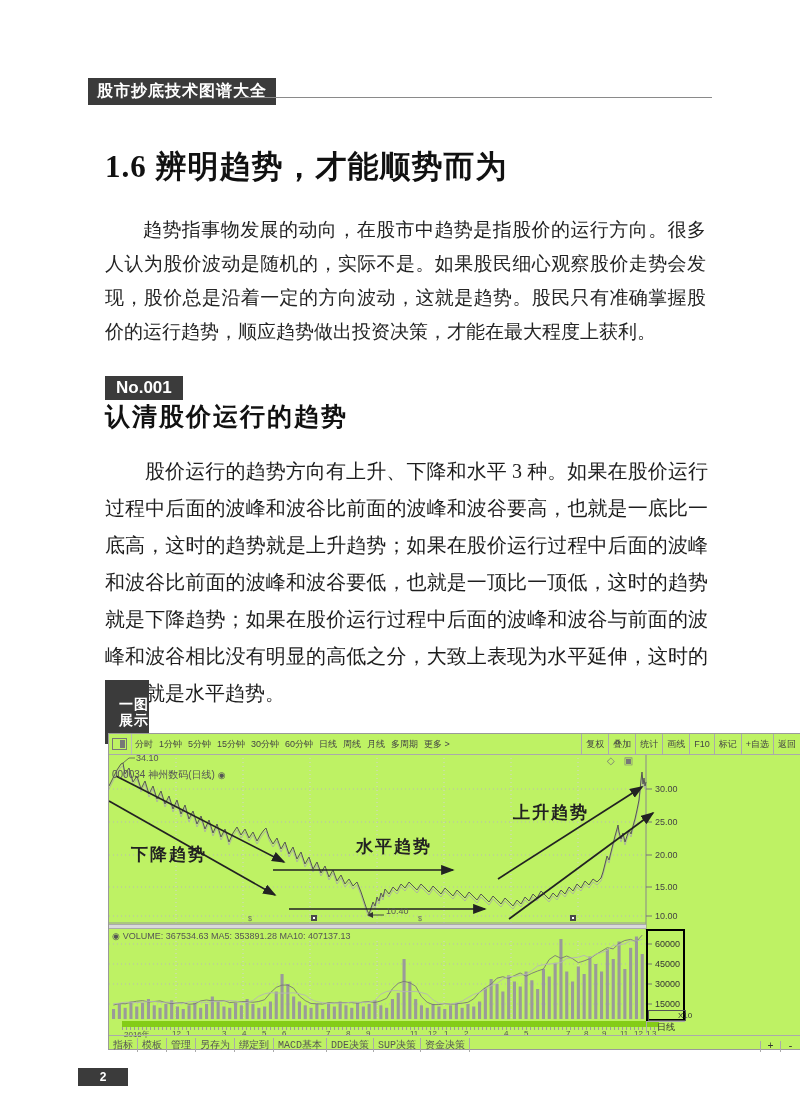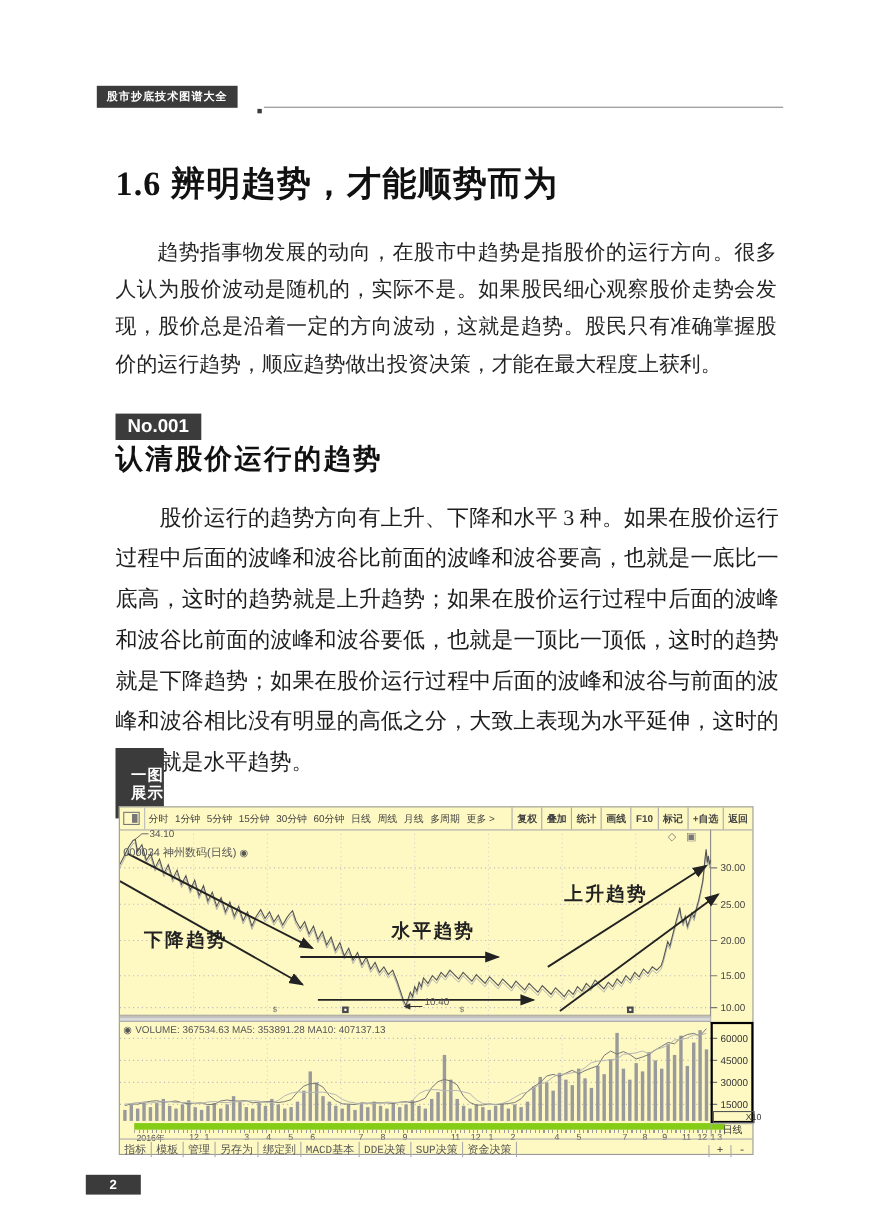--- a/index.html
+++ b/index.html
@@ -1,50 +1,50 @@
 <!DOCTYPE html>
 <html><head>
 <meta charset="utf-8">
 <style>
   html,body{margin:0;padding:0;}
   body{width:800px;height:1120px;background:#fff;position:relative;
        font-family:"Liberation Sans",sans-serif;color:#1c1c1c;overflow:hidden;}
   .badge{background:#3b3b3b;color:#fff;font-weight:bold;}
   
   .page-header{position:absolute;left:88px;top:78px;width:624px;height:22px;}
-  .header-badge{position:absolute;left:0;top:0;font-size:10px;padding:3px 9px;letter-spacing:1px;}
+  .header-badge{position:absolute;left:0;top:0;font-size:16px;padding:3px 9px;letter-spacing:1px;}
   .header-line{position:absolute;left:152px;right:0;top:19px;height:1px;background:#8a8a8a;}
   .header-nub{position:absolute;left:146px;top:21px;width:4px;height:4px;background:#3b3b3b;}
   
   .sec-title{position:absolute;left:105px;top:146px;width:620px;margin:0;
       font-family:"Liberation Serif",serif;font-size:31px;font-weight:bold;color:#111;letter-spacing:1px;}
   .intro{position:absolute;left:105px;top:213px;width:601px;margin:0;font-size:19px;line-height:34px;
       text-align:justify;text-indent:2em;color:#242424;font-family:"Liberation Sans",sans-serif;}
   .no-badge{position:absolute;left:105px;top:376px;font-size:17px;padding:2px 11px;}
   .item-title{position:absolute;left:105px;top:400px;margin:0;font-family:"Liberation Serif",serif;
       font-size:25px;font-weight:bold;color:#111;letter-spacing:2px;}
   .item-body{position:absolute;left:105px;top:453px;width:603px;margin:0;font-size:20px;line-height:37px;
       text-align:justify;text-indent:2em;color:#1d1d1d;font-family:"Liberation Serif",serif;}
   .fig-badge{position:absolute;left:105px;top:680px;width:44px;padding:16px 0;text-align:right;
       font-size:14px;line-height:16px;letter-spacing:1px;}
   
   .page-num{position:absolute;left:78px;top:1068px;width:50px;height:18px;font-size:12px;
       display:flex;align-items:center;justify-content:center;}
   
-  .chart{position:absolute;left:108px;top:733px;width:577px;height:317px;border:1px solid #9a9a9a;
-      box-sizing:border-box;background:#fef9c3;color:#555;}
+  .chart{position:absolute;left:108px;top:733px;width:693px;height:317px;border:1px solid #9a9a9a;
+      box-sizing:border-box;background:#bef264;color:#555;}
   .chart svg{position:absolute;left:0;top:0;}
   .tb-top{position:absolute;left:0;top:0;right:0;height:20px;border-bottom:1px solid #aaa;
       display:flex;align-items:center;font-size:9px;color:#444;}
   .layout-ic{width:13px;height:10px;border:1px solid #777;margin:0 4px 0 3px;position:relative;}
   .layout-ic span{position:absolute;right:1px;top:1px;bottom:1px;width:5px;background:#777;}
   .tb-left{display:flex;align-items:center;border-left:1px solid #bbb;height:100%;}
   .tb-left span{margin:0 3px;white-space:nowrap;}
   .tb-right{margin-left:auto;display:flex;height:100%;align-items:stretch;}
-  .tb-right span{border-left:1px solid #aaa;padding:0 4px;display:flex;align-items:center;white-space:nowrap;font-weight:bold;}
+  .tb-right span{border-left:1px solid #aaa;padding:0 4px;display:flex;align-items:center;white-space:nowrap;}
   .stock-row{position:absolute;left:3px;top:34px;font-size:10px;color:#555;display:flex;align-items:center;gap:3px;}
   .c-ic{font-size:9px;color:#555;line-height:1;}
   .row-icons{position:absolute;left:498px;top:21px;font-size:10px;color:#777;display:flex;gap:9px;}
   
   .p-axis-label{position:absolute;left:546px;width:30px;font-size:9px;color:#444;}
   .v-axis-label{position:absolute;left:546px;width:30px;font-size:9px;color:#333;}
   .trend-label{position:absolute;font-size:17px;font-weight:bold;color:#222;letter-spacing:2px;white-space:nowrap;}
   .mini-tag{position:absolute;font-size:9px;color:#555;white-space:nowrap;text-align:center;}
   .evt{position:absolute;font-size:7px;color:#666;line-height:1;}
   .evt-box{position:absolute;width:6px;height:6px;background:#4a4a4a;}

